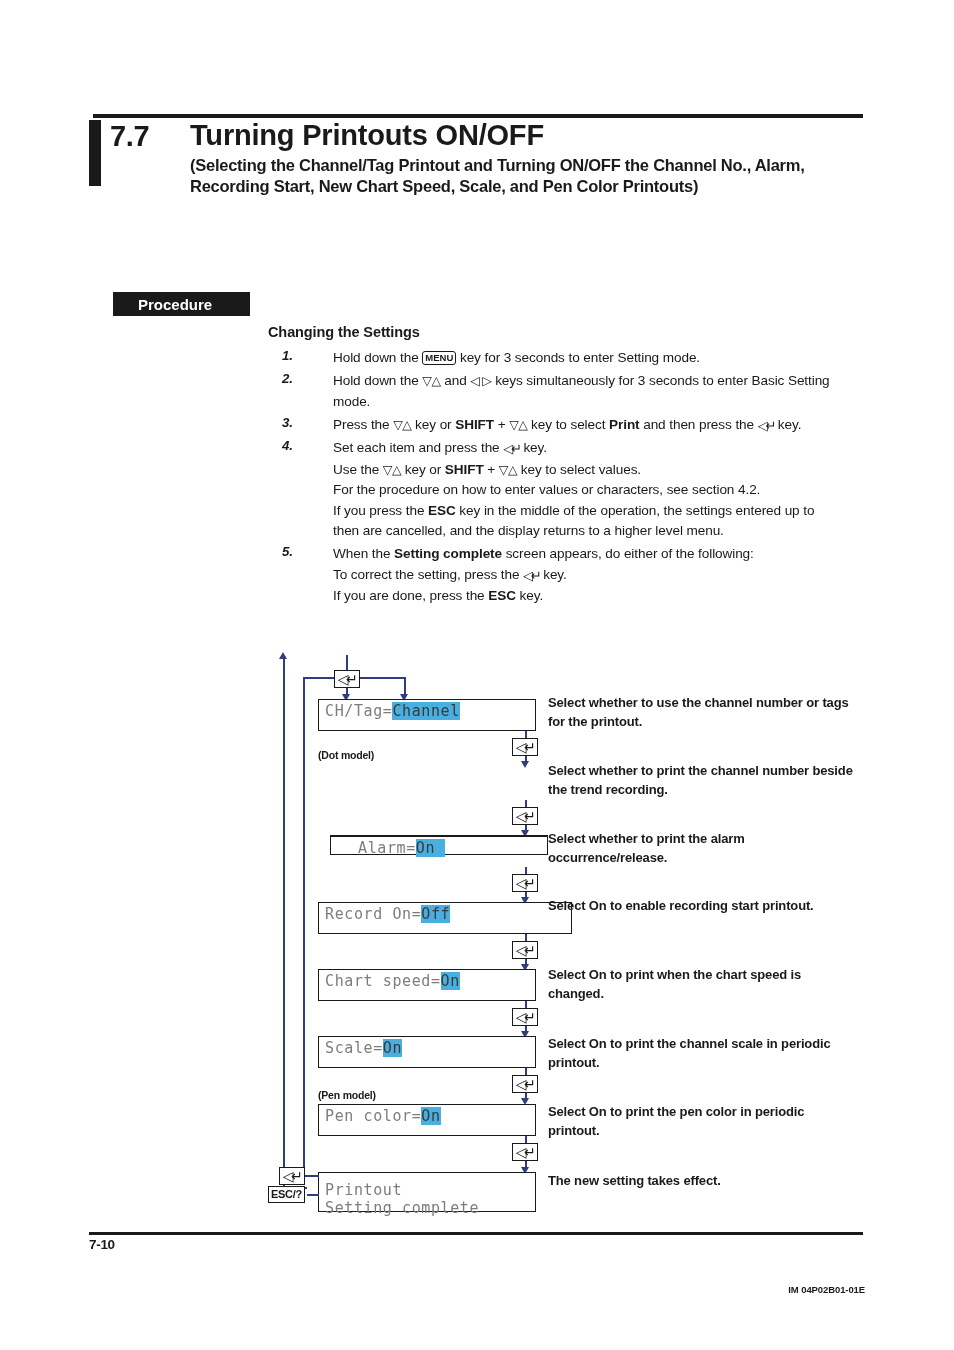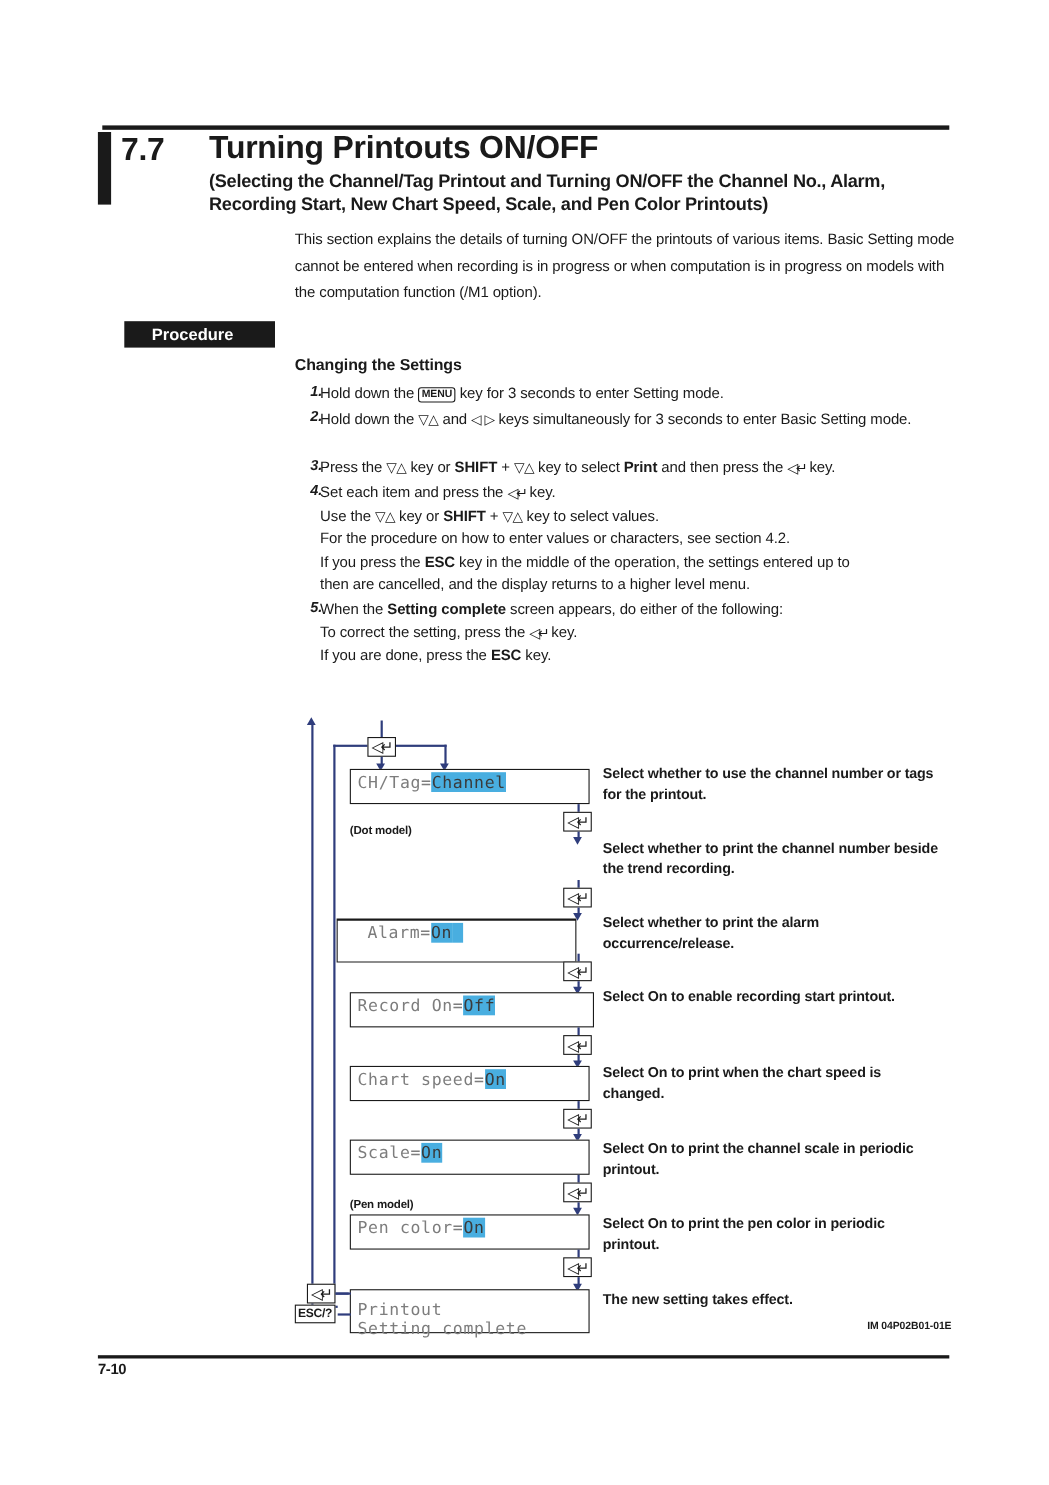--- a/index.html
+++ b/index.html
@@ -58,21 +58,21 @@
   }
 
   
   .steps { position:absolute; left:268px; top:348px; width:600px; }
   .step { position:relative; display:block; margin-bottom:1px; }
   .step-num {
     position:absolute; left:14px; top:0;
     font-size:13.2px; font-weight:bold; font-style:italic;
   }
   .step-body {
-    margin-left:23px;
+    margin-left:65px;
     font-size:13.6px; line-height:20.5px; letter-spacing:-0.1px;
   }
   .step-body b { font-weight:bold; }
 
   .keycap {
     display:inline-block;
     border:1.4px solid #1a1a1a;
     border-radius:3px;
     font-size:9.5px; font-weight:bold;
     padding:0px 2px 1px 2px;
@@ -162,36 +162,35 @@
   
   .foot-rule {
     position:absolute; left:89px; top:1232px; width:774px; height:2.6px;
     background:#1a1a1a;
   }
   .foot-left {
     position:absolute; left:89px; top:1237px;
     font-size:13.5px; font-weight:bold; letter-spacing:-0.3px;
   }
   .foot-right {
-    position:absolute; right:89px; top:1200px;
+    position:absolute; right:89px; top:1284px;
     font-size:9.5px; font-weight:bold; letter-spacing:-0.1px;
   }
 </style>
 </head>
 <body>
 
 <div class="page">
 
   <div class="head-rule"></div>
   <div class="head-bar"></div>
   <div class="sec-num">7.7</div>
   <div class="sec-title">Turning Printouts ON/OFF</div>
   <div class="sec-sub">(Selecting the Channel/Tag Printout and Turning ON/OFF the Channel No., Alarm, Recording Start, New Chart Speed, Scale, and Pen Color Printouts)</div>
 
-  <div class="intro">This section explains the details of turning ON/OFF the printouts of various items. Basic Setting mode cannot be entered when recording is in progress or when computation is in progress on models with the computation function (/M1 option).</div>
 
   <div class="proc-tag">Procedure</div>
   <div class="sub-head">Changing the Settings</div>
 
   <div class="steps">
 
     <div class="step" style="height:22px;">
       <span class="step-num">1.</span>
       <div class="step-body">Hold down the <span class="keycap">MENU</span> key for 3 seconds to enter Setting mode.</div>
     </div>
@@ -260,31 +259,31 @@
     <div class="modelnote" style="left:318px; top:749px;">(Dot model)</div>
     <div class="ann" style="left:548px; top:762px;">Select whether to print the channel number  beside the trend recording.</div>
 
     <div class="vline" style="left:525px; top:800px; height:9px;"></div>
     <div class="entbadge" style="left:512px; top:807px;">
         <span>◁↵</span>
       </div>
     <div class="vline" style="left:525px; top:825px; height:7px;"></div>
     <div class="arrow-down" style="left:521px; top:830px;"></div>
 
-    <div class="lcd" style="left:306px; top:835px; width:218px; height:40px; border-top-width:2.6px;padding-left:27px;"><span>Alarm=</span><span class="hl">On</span><span class="hl"> </span></div>
+    <div class="lcd" style="left:330px; top:835px; width:218px; height:20px; border-top-width:2.6px;padding-left:27px;"><span>Alarm=</span><span class="hl">On</span><span class="hl"> </span></div>
     <div class="ann" style="left:548px; top:830px;">Select whether to print the alarm occurrence/release.</div>
 
     <div class="vline" style="left:525px; top:867px; height:9px;"></div>
     <div class="entbadge" style="left:512px; top:874px;">
         <span>◁↵</span>
       </div>
     <div class="vline" style="left:525px; top:892px; height:7px;"></div>
     <div class="arrow-down" style="left:521px; top:897px;"></div>
 
-    <div class="lcd" style="left:318px; top:902px; width:222px; height:32px;"><span>Record On=</span><span class="hl">Off</span></div>
+    <div class="lcd" style="left:318px; top:902px; width:254px; height:32px;"><span>Record On=</span><span class="hl">Off</span></div>
     <div class="ann" style="left:548px; top:897px;">Select On to enable recording start printout.</div>
 
     <div class="vline" style="left:525px; top:934px; height:9px;"></div>
     <div class="entbadge" style="left:512px; top:941px;">
         <span>◁↵</span>
       </div>
     <div class="vline" style="left:525px; top:959px; height:7px;"></div>
     <div class="arrow-down" style="left:521px; top:964px;"></div>
 
     <div class="lcd" style="left:318px; top:969px; width:218px; height:32px;"><span>Chart speed=</span><span class="hl">On</span></div>

